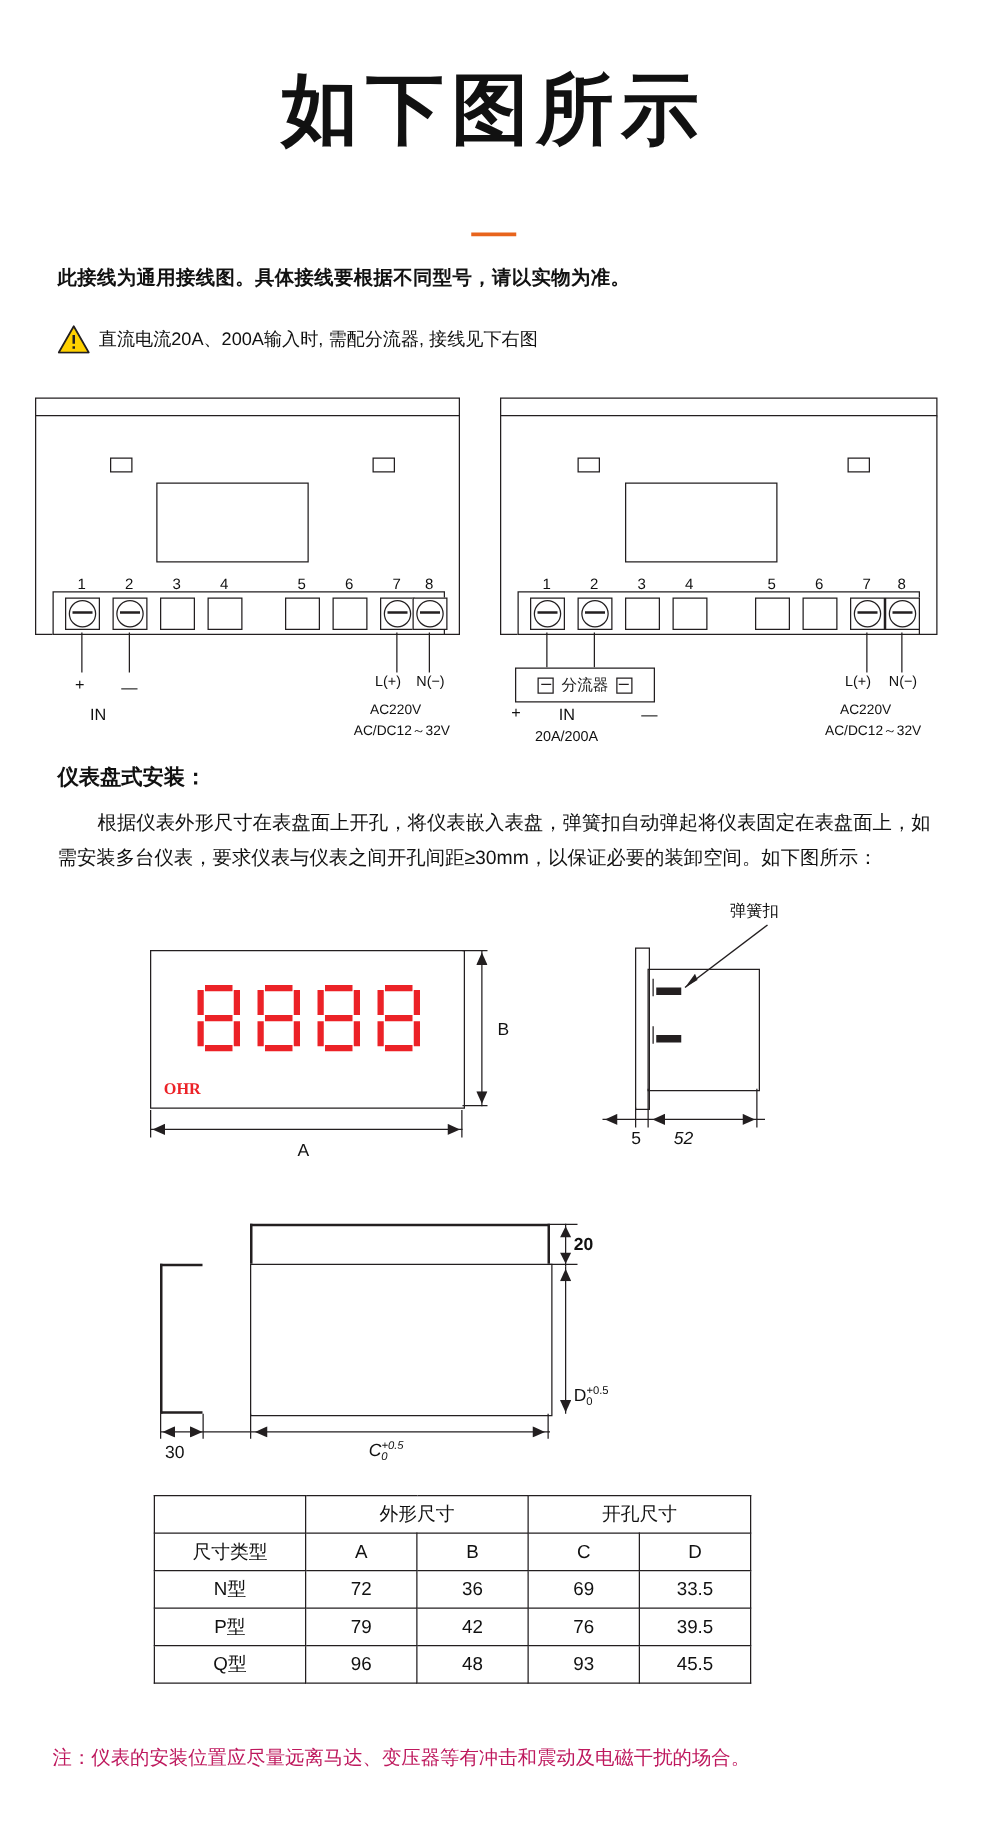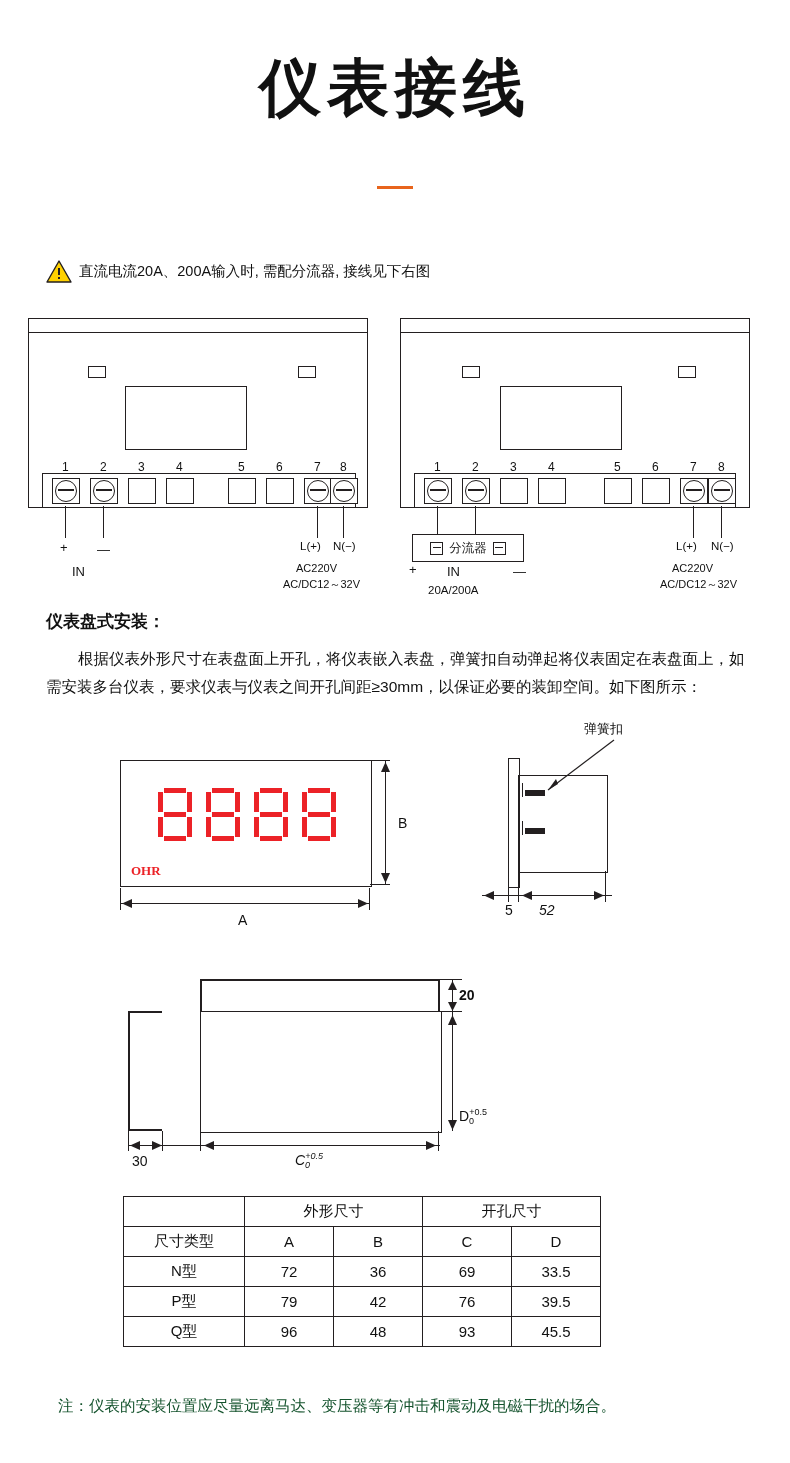--- a/index.html
+++ b/index.html
@@ -66,33 +66,34 @@
 
   
   table.dims{position:absolute;left:123px;top:1196px;border-collapse:collapse;}
   table.dims td,table.dims th{
     border:1.4px solid #231f20;font-size:15px;font-weight:normal;color:#111;
     text-align:center;padding:0;height:29px;
   }
   table.dims .c1{width:120px;}
   table.dims .cw{width:88px;}
 
-  .note{position:absolute;left:58px;top:1396px;font-size:15.5px;color:#14532d;}
+  .note{position:absolute;left:42px;top:1396px;font-size:15.5px;color:#be185d;}
 
   .sup{font-size:9px;vertical-align:super;}
   .sub{font-size:9px;vertical-align:sub;}
 </style>
 </head>
 <body>
 
 <div class="page">
 
-  <div class="title">仪表接线</div>
+  <div class="title">如下图所示</div>
   <div class="title-rule"></div>
 
+  <div class="lead">此接线为通用接线图。具体接线要根据不同型号，请以实物为准。</div>
 
   <div class="warn-row">
     <span class="warn-ico">
       <svg width="26" height="23" viewBox="0 0 26 23">
         <polygon points="13,1 25,22 1,22" fill="#ffd100" stroke="#231f20" stroke-width="1.4" stroke-linejoin="round"></polygon>
         <rect x="12" y="8" width="2" height="7" fill="#231f20"></rect>
         <rect x="12" y="17" width="2" height="2" fill="#231f20"></rect>
       </svg>
     </span>
     <span class="warn-text">直流电流20A、200A输入时, 需配分流器, 接线见下右图</span>

